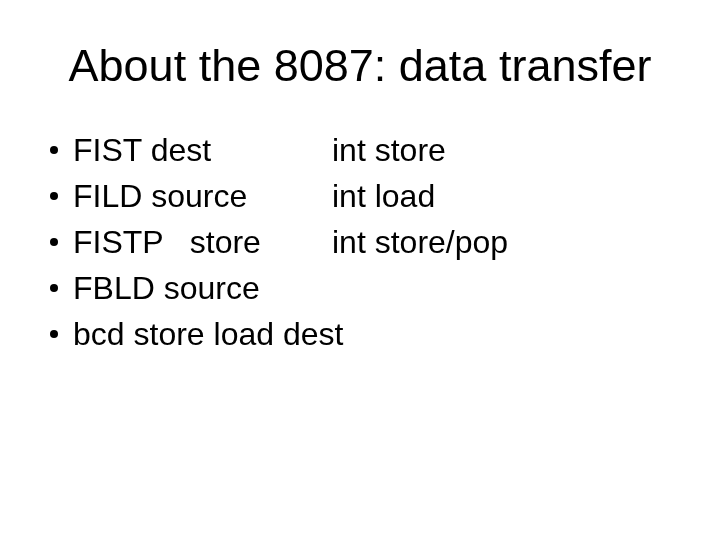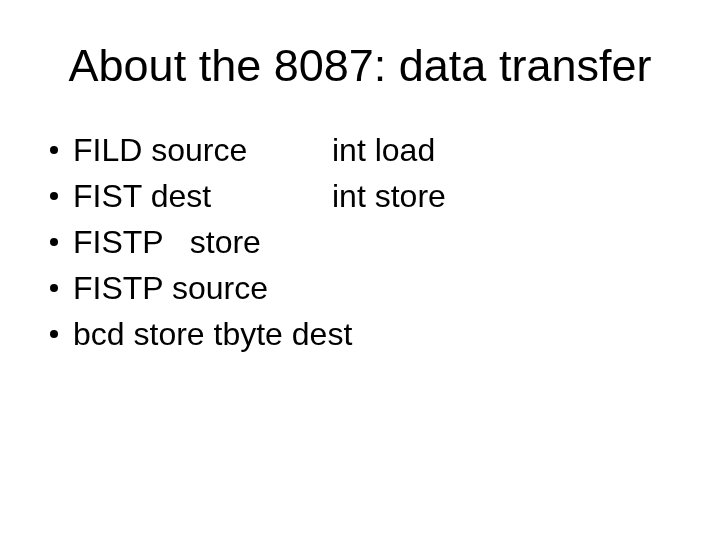--- a/index.html
+++ b/index.html
@@ -69,39 +69,40 @@
 <body>
 
 <div class="slide">
 
   <h1 class="slide-title">About the 8087: data transfer</h1>
 
   <div class="content">
 
     <div class="row">
       <span class="bullet-dot"></span>
+      <span class="mnemonic">FIST dest</span>
+      <span class="desc">int store</span>
+    </div>
+
+    <div class="row">
+      <span class="bullet-dot"></span>
       <span class="mnemonic">FILD source</span>
       <span class="desc">int load</span>
     </div>
 
     <div class="row">
       <span class="bullet-dot"></span>
-      <span class="mnemonic">FIST dest</span>
-      <span class="desc">int store</span>
+      <span class="mnemonic">FISTP   store</span>
+      <span class="desc">int store/pop</span>
     </div>
 
     <div class="row">
       <span class="bullet-dot"></span>
-      <span class="mnemonic">FISTP   store</span>
+      <span class="mnemonic">FBLD source</span>
     </div>
 
     <div class="row">
       <span class="bullet-dot"></span>
-      <span class="mnemonic">FISTP source</span>
-    </div>
-
-    <div class="row">
-      <span class="bullet-dot"></span>
-      <span class="desc">bcd store tbyte dest</span>
+      <span class="desc">bcd store load dest</span>
     </div>
 
   </div>
 </div>
 
 </body></html>

